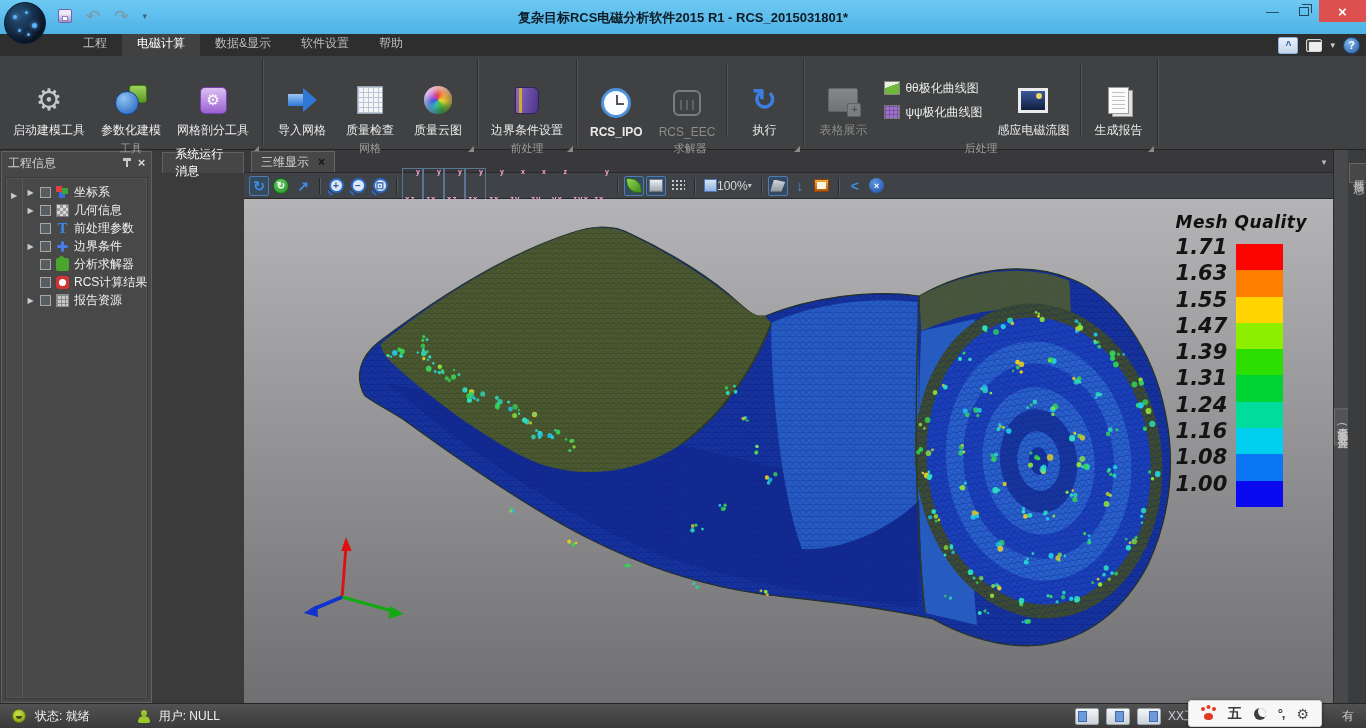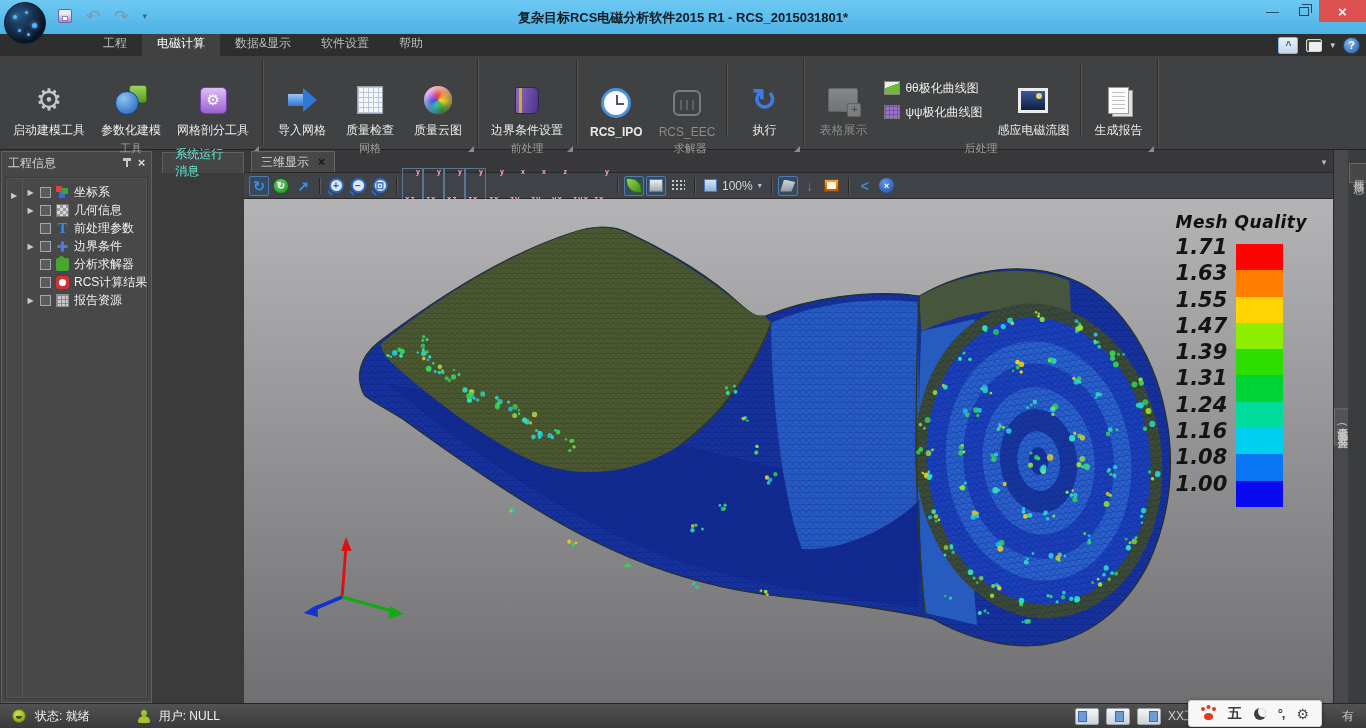--- a/index.html
+++ b/index.html
@@ -13,21 +13,21 @@
 .i-floppy::after{content:"";position:absolute;left:3px;top:6px;right:3px;bottom:1px;background:#fdfdfd;border:1px solid #8c82bb}
 .ghost{color:#7e95a4;font-size:17px;line-height:17px}
 .dd{color:#3e6478;font-size:9px}
 .wtitle{position:absolute;left:0;right:0;top:9px;text-align:center;font-size:13px;font-weight:bold;color:#0d1b24}
 .wctrl{position:absolute;right:0;top:0;display:flex;height:22px;z-index:10}
 .wbtn{width:31px;display:flex;align-items:center;justify-content:center;color:#24455a;font-size:13px}
 .wbtn.close{width:47px;background:#dd5050;color:#fff;font-size:15px;font-weight:bold}
 .i-restore{width:10px;height:9px;border:1px solid #24455a;position:relative;background:transparent}
 .i-restore::before{content:"";position:absolute;left:2px;top:-4px;width:9px;height:8px;border:1px solid #24455a;border-bottom:none;border-left:none}
 
-.tabsrow{height:22px;background:#2e2e2e;display:flex;align-items:flex-end;padding-left:88px;position:relative;z-index:4}
+.tabsrow{height:22px;background:#2e2e2e;display:flex;align-items:flex-end;padding-left:68px;position:relative;z-index:4}
 .rtab{padding:3px 15px 4px;font-size:12px;color:#bdbdbd;cursor:default}
 .rtab.active{background:#414141;color:#fff}
 .tabctrl{position:absolute;right:6px;top:2px;display:flex;align-items:center;gap:8px;height:18px}
 .cbtn{width:20px;height:17px;border:1px solid #8fb2d8;border-radius:2px;background:linear-gradient(#e9f1fa,#c4d6ea);color:#2a5f9e;font-size:10px;font-weight:bold;display:flex;align-items:center;justify-content:center}
 .i-device{width:16px;height:13px;border:1px solid #d5d5d5;background:#efefef;border-radius:2px;position:relative;box-shadow:2px 2px 0 #4a4a4a inset}
 .helpbtn{width:17px;height:17px;border-radius:50%;background:radial-gradient(circle at 35% 30%,#7db4e8,#2c5fa8);color:#fff;font-size:11px;font-weight:bold;display:flex;align-items:center;justify-content:center;border:1px solid #1c4a8a}
 
 .ribbon{height:94px;background:#3f4143;border-bottom:1px solid #242424;display:flex}
 .group{display:flex;flex-direction:column;position:relative}
 .gbtns{flex:1;display:flex;align-items:center;padding:3px 6px 0;gap:2px}
@@ -92,42 +92,42 @@
 .ti-geo{background:repeating-conic-gradient(#9a9a9a 0 25%,#d8d8d8 0 50%) 0 0/6px 6px;border:1px solid #777}
 .ti-T{color:#3a86e8;font-family:"DejaVu Serif",serif;font-weight:bold;font-size:13px;line-height:13px;text-align:center}
 .ti-bc::before{content:"";position:absolute;left:1px;top:5px;width:11px;height:3px;background:#4a7ae8;border-radius:2px}
 .ti-bc::after{content:"";position:absolute;left:5px;top:1px;width:3px;height:11px;background:#4a7ae8;border-radius:2px}
 .ti-puz{background:#4aa52e;border-radius:2px}
 .ti-puz::before{content:"";position:absolute;left:3px;top:-2px;width:5px;height:5px;border-radius:50%;background:#4aa52e}
 .ti-rcs{background:#d03434;border-radius:3px}
 .ti-rcs::before{content:"";position:absolute;left:3px;top:3px;width:7px;height:7px;border-radius:50%;background:#fff}
 .ti-doc{background:#c9c9c9;border:1px solid #8a8a8a;background-image:linear-gradient(#8a8a8a 1px,transparent 1px),linear-gradient(90deg,#8a8a8a 1px,transparent 1px);background-size:4px 4px}
 .leftbottom{height:23px;display:flex;align-items:flex-end;padding-left:8px}
-.bottomtab{height:21px;padding:0 12px;border:1px solid #616161;border-bottom:none;background:#464646;color:#5eead4;font-size:12px;display:flex;align-items:center}
+.bottomtab{height:21px;padding:0 12px;border:1px solid #616161;border-bottom:none;background:#464646;color:#ffffff;font-size:12px;display:flex;align-items:center}
 
 .center{flex:1;display:flex;flex-direction:column;min-width:0;background:#39393b}
 .doctabs{height:23px;display:flex;align-items:flex-end;position:relative;border-bottom:1px solid #292929}
 .dtab{margin-left:7px;height:21px;padding:0 9px;background:#474747;border:1px solid #646464;border-bottom:none;color:#d6d6d6;font-size:12px;display:flex;align-items:center;gap:9px}
 .dtab .x{color:#151515;font-weight:bold;font-size:12px}
 .tarrow{position:absolute;right:5px;bottom:5px;font-size:8px;color:#bdbdbd}
 .vtoolbar{height:26px;background:#3f4246;display:flex;align-items:center;padding:0 5px;gap:2px;border-bottom:1px solid #272727}
 .tbtn{height:20px;min-width:20px;display:flex;align-items:center;justify-content:center;color:#3f8de0;font-size:14px;font-weight:bold}
 .tbtn.hl{border:1px solid #4d7cb4;background:#35495f;border-radius:2px}
 .tsep{width:1px;height:16px;background:#282828;box-shadow:1px 0 0 #565a5e;margin:0 4px}
 .i-sync{width:16px;height:16px;border-radius:50%;background:radial-gradient(circle at 38% 30%,#6fce6f,#1f8a1f);color:#fff;font-size:10px;font-weight:bold;display:flex;align-items:center;justify-content:center;border:1px solid #156a15}
 .i-mag{width:15px;height:15px;border-radius:50%;border:2px solid #2a6ac8;background:#dce8f6;color:#2a5aa8;font-size:10px;font-weight:bold;display:flex;align-items:center;justify-content:center;position:relative}
 .i-mag::after{content:"";position:absolute;left:-4px;bottom:-3px;width:6px;height:2px;background:#2a6ac8;transform:rotate(45deg)}
 .vb{width:19px;height:34px;position:relative;color:#f9a8d4}
 .vb .m{position:absolute;bottom:0;left:2px;font-size:8px;letter-spacing:1px;font-weight:bold}
 .vb .s{position:absolute;top:-1px;right:2px;font-size:7px;font-weight:bold}
 .vb.sel{outline:1px solid #5b7694}
 .i-leaf{width:16px;height:15px;background:linear-gradient(135deg,#97d455,#3e8f18);border-radius:1px 12px 1px 12px;border:1px solid #2d6a10}
 .i-square{width:14px;height:13px;background:linear-gradient(#eef1f4,#9fa8b2);border:1px solid #6d7886}
 .i-dots{width:14px;height:13px;background-image:radial-gradient(#c6c6c6 1px,transparent 1.2px);background-size:4px 4px}
-.zoomsel{display:flex;align-items:center;gap:5px;color:#d7d7d7;font-size:12px;padding:0 3px}
+.zoomsel{display:flex;align-items:center;color:#d7d7d7;font-size:12px;padding:0 3px}
 .zoomsel .zi{width:13px;height:13px;background:linear-gradient(#d7e4f4,#8fb2e0);border:1px solid #4a78b8}
 .zoomsel .za{font-size:8px;color:#c4c4c4}
 .i-clip{width:15px;height:12px;background:linear-gradient(#cfd4da,#8e969e);clip-path:polygon(0 100%,25% 0,100% 20%,75% 100%)}
 .i-gal{width:15px;height:13px;background:linear-gradient(#f2a83e,#b05a10);border:1px solid #8a4408;position:relative}
 .i-gal::before{content:"";position:absolute;left:2px;top:2px;right:2px;bottom:2px;background:#fdf4e4}
 .i-xcirc{width:15px;height:15px;border-radius:50%;background:radial-gradient(circle at 38% 30%,#5c96e2,#1c4fa8);color:#fff;font-size:9px;font-weight:bold;display:flex;align-items:center;justify-content:center}
 .viewport{flex:1;position:relative;overflow:hidden}
 .viewport svg{position:absolute;inset:0;width:100%;height:100%}
 
 .legend{position:absolute;right:26px;top:13px}

